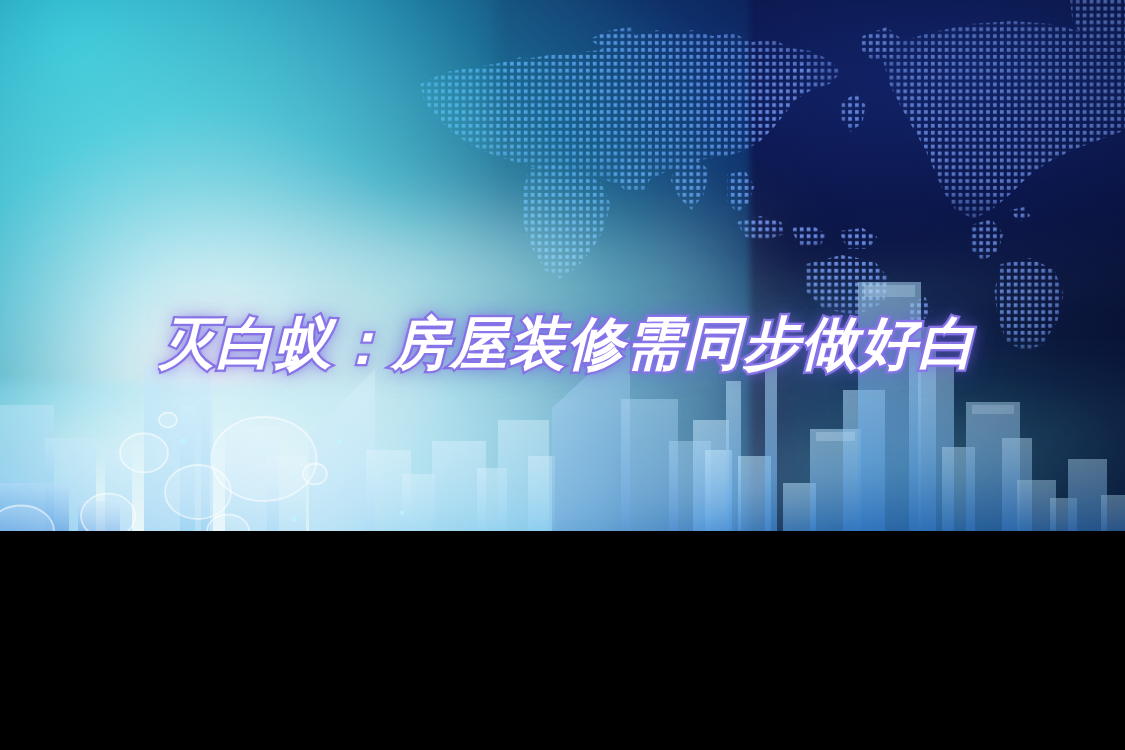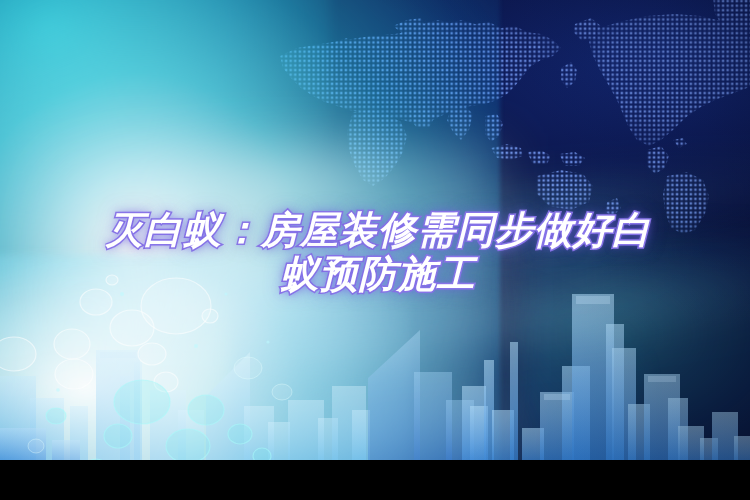--- a/index.html
+++ b/index.html
@@ -1,20 +1,20 @@
 <!DOCTYPE html>
 <html><head>
 <meta charset="utf-8">
 <style>
   html,body{margin:0;padding:0;background:#000;}
   body{font-family:"Liberation Sans","DejaVu Sans",sans-serif;}
 
   .banner{
     position:relative;
-    width:750px;height:460px;
+    width:750px;height:354px;
     overflow:hidden;
     background:#be185d;
   }
 
   
   .layer{position:absolute;inset:0;}
 
   .bg-base{
     background:
       radial-gradient(ellipse 70% 60% at 88% 12%, #142a78 0%, #0d1a55 38%, #0a1240 65%, #081033 100%),
@@ -316,16 +316,15 @@
         <circle cx="58" cy="140" r="1.8"></circle>
         <circle cx="268" cy="92" r="1.6"></circle>
       </g>
     </svg>
   </div>
 
   <div class="layer vignette"></div>
 
   <div class="title-block">
     <span class="title-line l1">灭白蚁：房屋装修需同步做好白</span>
-    <span class="title-line l2">蚁预防施工</span>
   </div>
 
 </div>
 
 </body></html>

